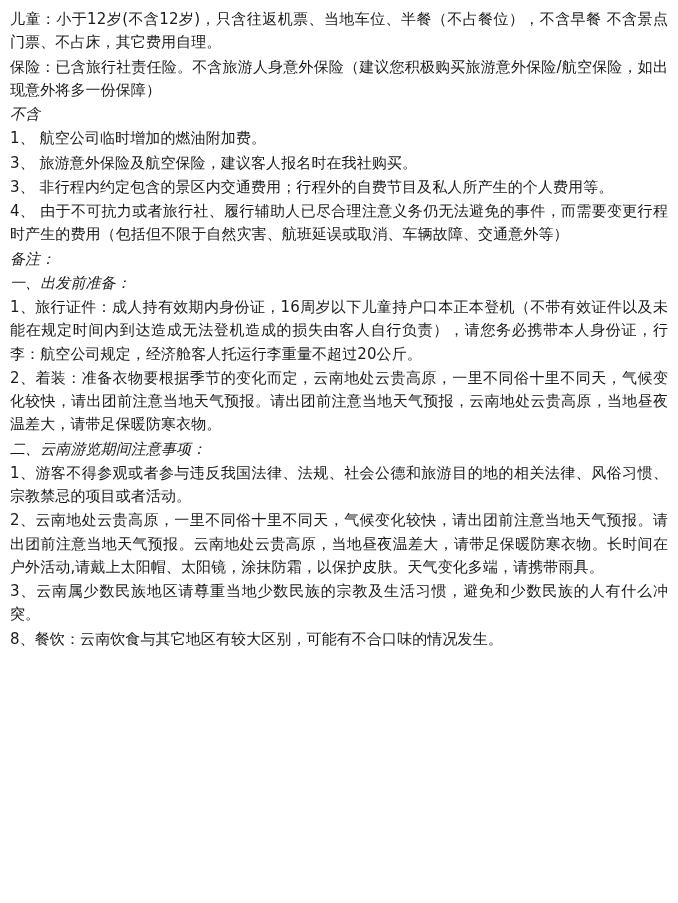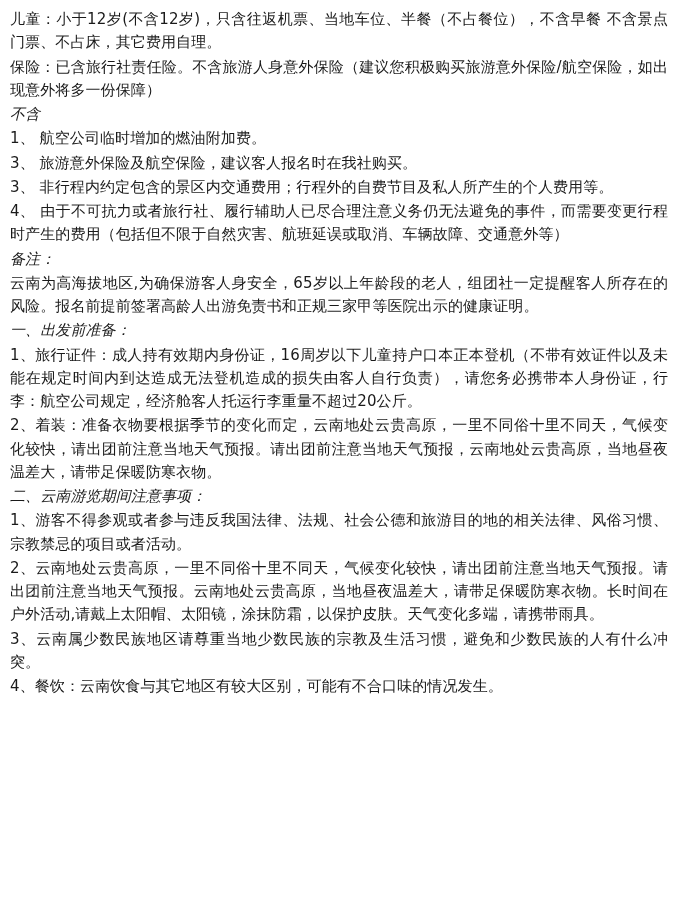--- a/index.html
+++ b/index.html
@@ -40,22 +40,21 @@
 
 <div id="doc">
   <p class="para">儿童：小于12岁(不含12岁)，只含往返机票、当地车位、半餐（不占餐位），不含早餐 不含景点门票、不占床，其它费用自理。</p>
   <p class="para">保险：已含旅行社责任险。不含旅游人身意外保险（建议您积极购买旅游意外保险/航空保险，如出现意外将多一份保障）</p>
   <p class="heading">不含</p>
   <p class="para">1、 航空公司临时增加的燃油附加费。</p>
   <p class="para">3、 旅游意外保险及航空保险，建议客人报名时在我社购买。</p>
   <p class="para">3、 非行程内约定包含的景区内交通费用；行程外的自费节目及私人所产生的个人费用等。</p>
   <p class="para">4、 由于不可抗力或者旅行社、履行辅助人已尽合理注意义务仍无法避免的事件，而需要变更行程时产生的费用（包括但不限于自然灾害、航班延误或取消、车辆故障、交通意外等）</p>
   <p class="heading">备注：</p>
-  <p class="para">云南为高海拔地区,为确保游客人身安全，65岁以上年龄段的老人，组团社一定提醒客人所存在的风险。报名前提前签署高龄人出游免责书和正规三家甲等医院出示的健康证明。</p>
   <p class="heading">一、出发前准备：</p>
   <p class="para">1、旅行证件：成人持有效期内身份证，16周岁以下儿童持户口本正本登机（不带有效证件以及未能在规定时间内到达造成无法登机造成的损失由客人自行负责），请您务必携带本人身份证，行李：航空公司规定，经济舱客人托运行李重量不超过20公斤。</p>
   <p class="para">2、着装：准备衣物要根据季节的变化而定，云南地处云贵高原，一里不同俗十里不同天，气候变化较快，请出团前注意当地天气预报。请出团前注意当地天气预报，云南地处云贵高原，当地昼夜温差大，请带足保暖防寒衣物。</p>
   <p class="heading">二、云南游览期间注意事项：</p>
   <p class="para">1、游客不得参观或者参与违反我国法律、法规、社会公德和旅游目的地的相关法律、风俗习惯、宗教禁忌的项目或者活动。</p>
   <p class="para">2、云南地处云贵高原，一里不同俗十里不同天，气候变化较快，请出团前注意当地天气预报。请出团前注意当地天气预报。云南地处云贵高原，当地昼夜温差大，请带足保暖防寒衣物。长时间在户外活动,请戴上太阳帽、太阳镜，涂抹防霜，以保护皮肤。天气变化多端，请携带雨具。</p>
   <p class="para">3、云南属少数民族地区请尊重当地少数民族的宗教及生活习惯，避免和少数民族的人有什么冲突。</p>
-  <p class="para">4、餐饮：云南饮食与其它地区有较大区别，可能有不合口味的情况发生。</p>
+  <p class="para">8、餐饮：云南饮食与其它地区有较大区别，可能有不合口味的情况发生。</p>
 </div>
 
 </body></html>

